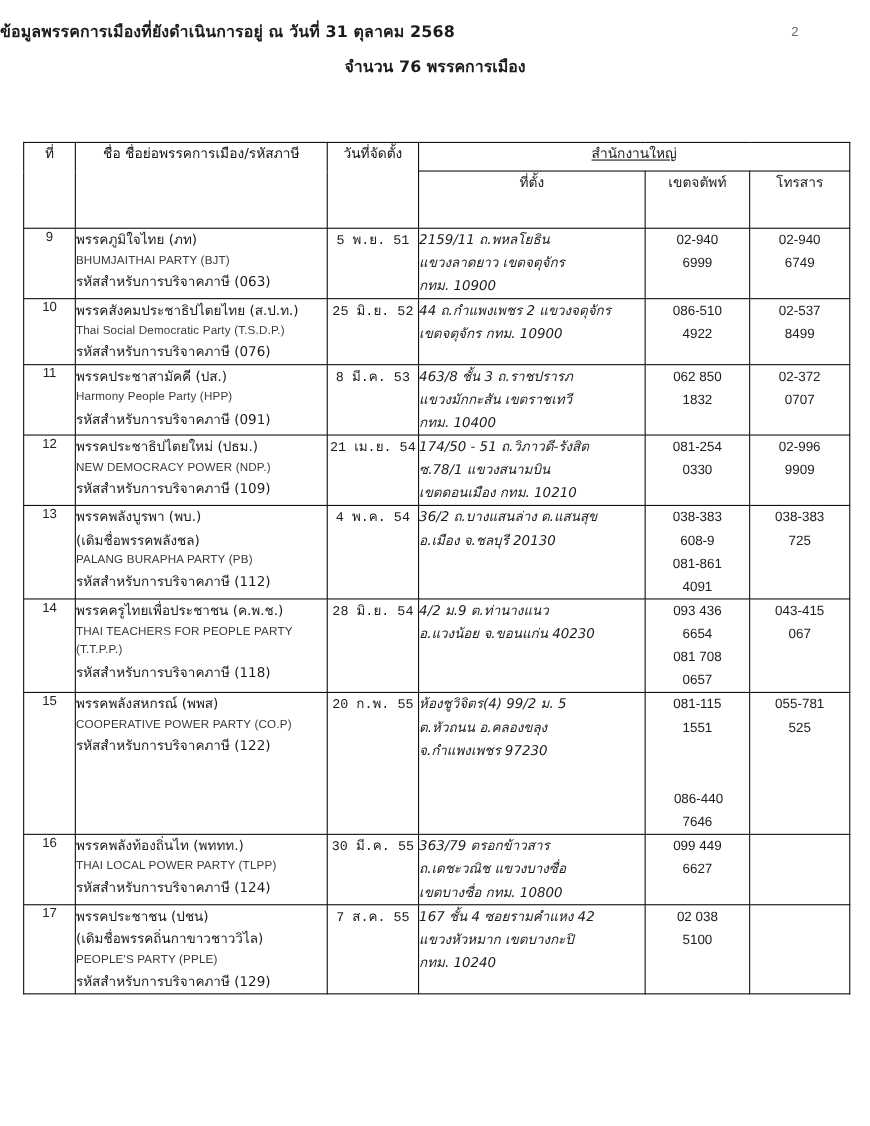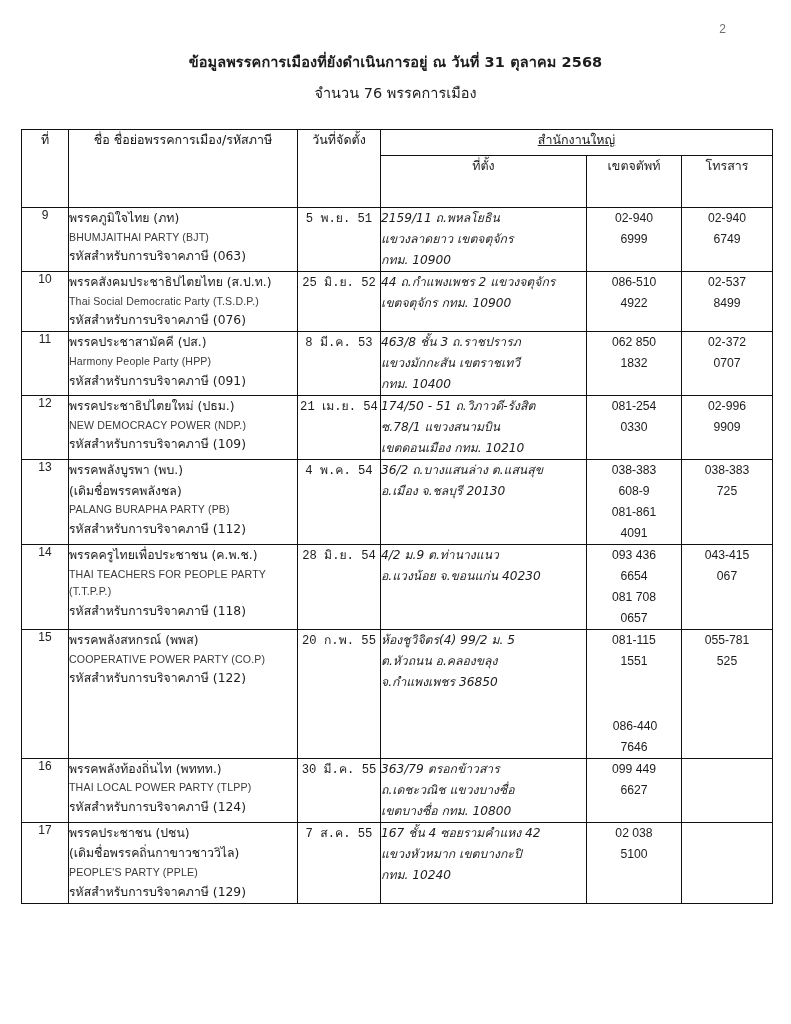--- a/index.html
+++ b/index.html
@@ -23,31 +23,31 @@
   }
   .page-number {
     position: absolute;
     top: 22px;
     right: 65px;
     font-size: 12px;
     color: #6d6d6d;
     font-family: "Liberation Sans", sans-serif;
   }
   .doc-title {
-    text-align: center;
+    text-align: left;
     font-size: 14.5px;
     font-weight: bold;
     letter-spacing: 0.1px;
-    padding-top: 55px;
+    padding-top: 23px;
     line-height: 1.0;
   }
   .doc-subtitle {
     text-align: center;
     font-size: 14.5px;
-    font-weight: normal;
+    font-weight: bold;
     padding-top: 16px;
     line-height: 1.0;
   }
   table.main-table {
     position: absolute;
     left: 21px;
     top: 129px;
     width: 751px;
     border-collapse: collapse;
     table-layout: fixed;
@@ -311,21 +311,21 @@
           <td class="c-no">15</td>
           <td class="c-name">
             <span class="line">พรรคพลังสหกรณ์ (พพส)</span>
             <span class="line latin">COOPERATIVE POWER PARTY (CO.P)</span>
             <span class="line">รหัสสำหรับการบริจาคภาษี (122)</span>
           </td>
           <td class="c-date">20 ก.พ. 55</td>
           <td class="c-addr">
             <span class="line">ห้องชูวิจิตร(4) 99/2 ม. 5</span>
             <span class="line">ต.หัวถนน อ.คลองขลุง</span>
-            <span class="line">จ.กำแพงเพชร 36850</span>
+            <span class="line">จ.กำแพงเพชร 97230</span>
           </td>
           <td class="c-tel">
             <span class="line tel-line">081-115</span>
             <span class="line tel-line">1551</span>
             <span class="line tel-line shift-left">086-440</span>
             <span class="line tel-line">7646</span>
           </td>
           <td class="c-fax">
             <span class="line">055-781</span>
             <span class="line">525</span>

